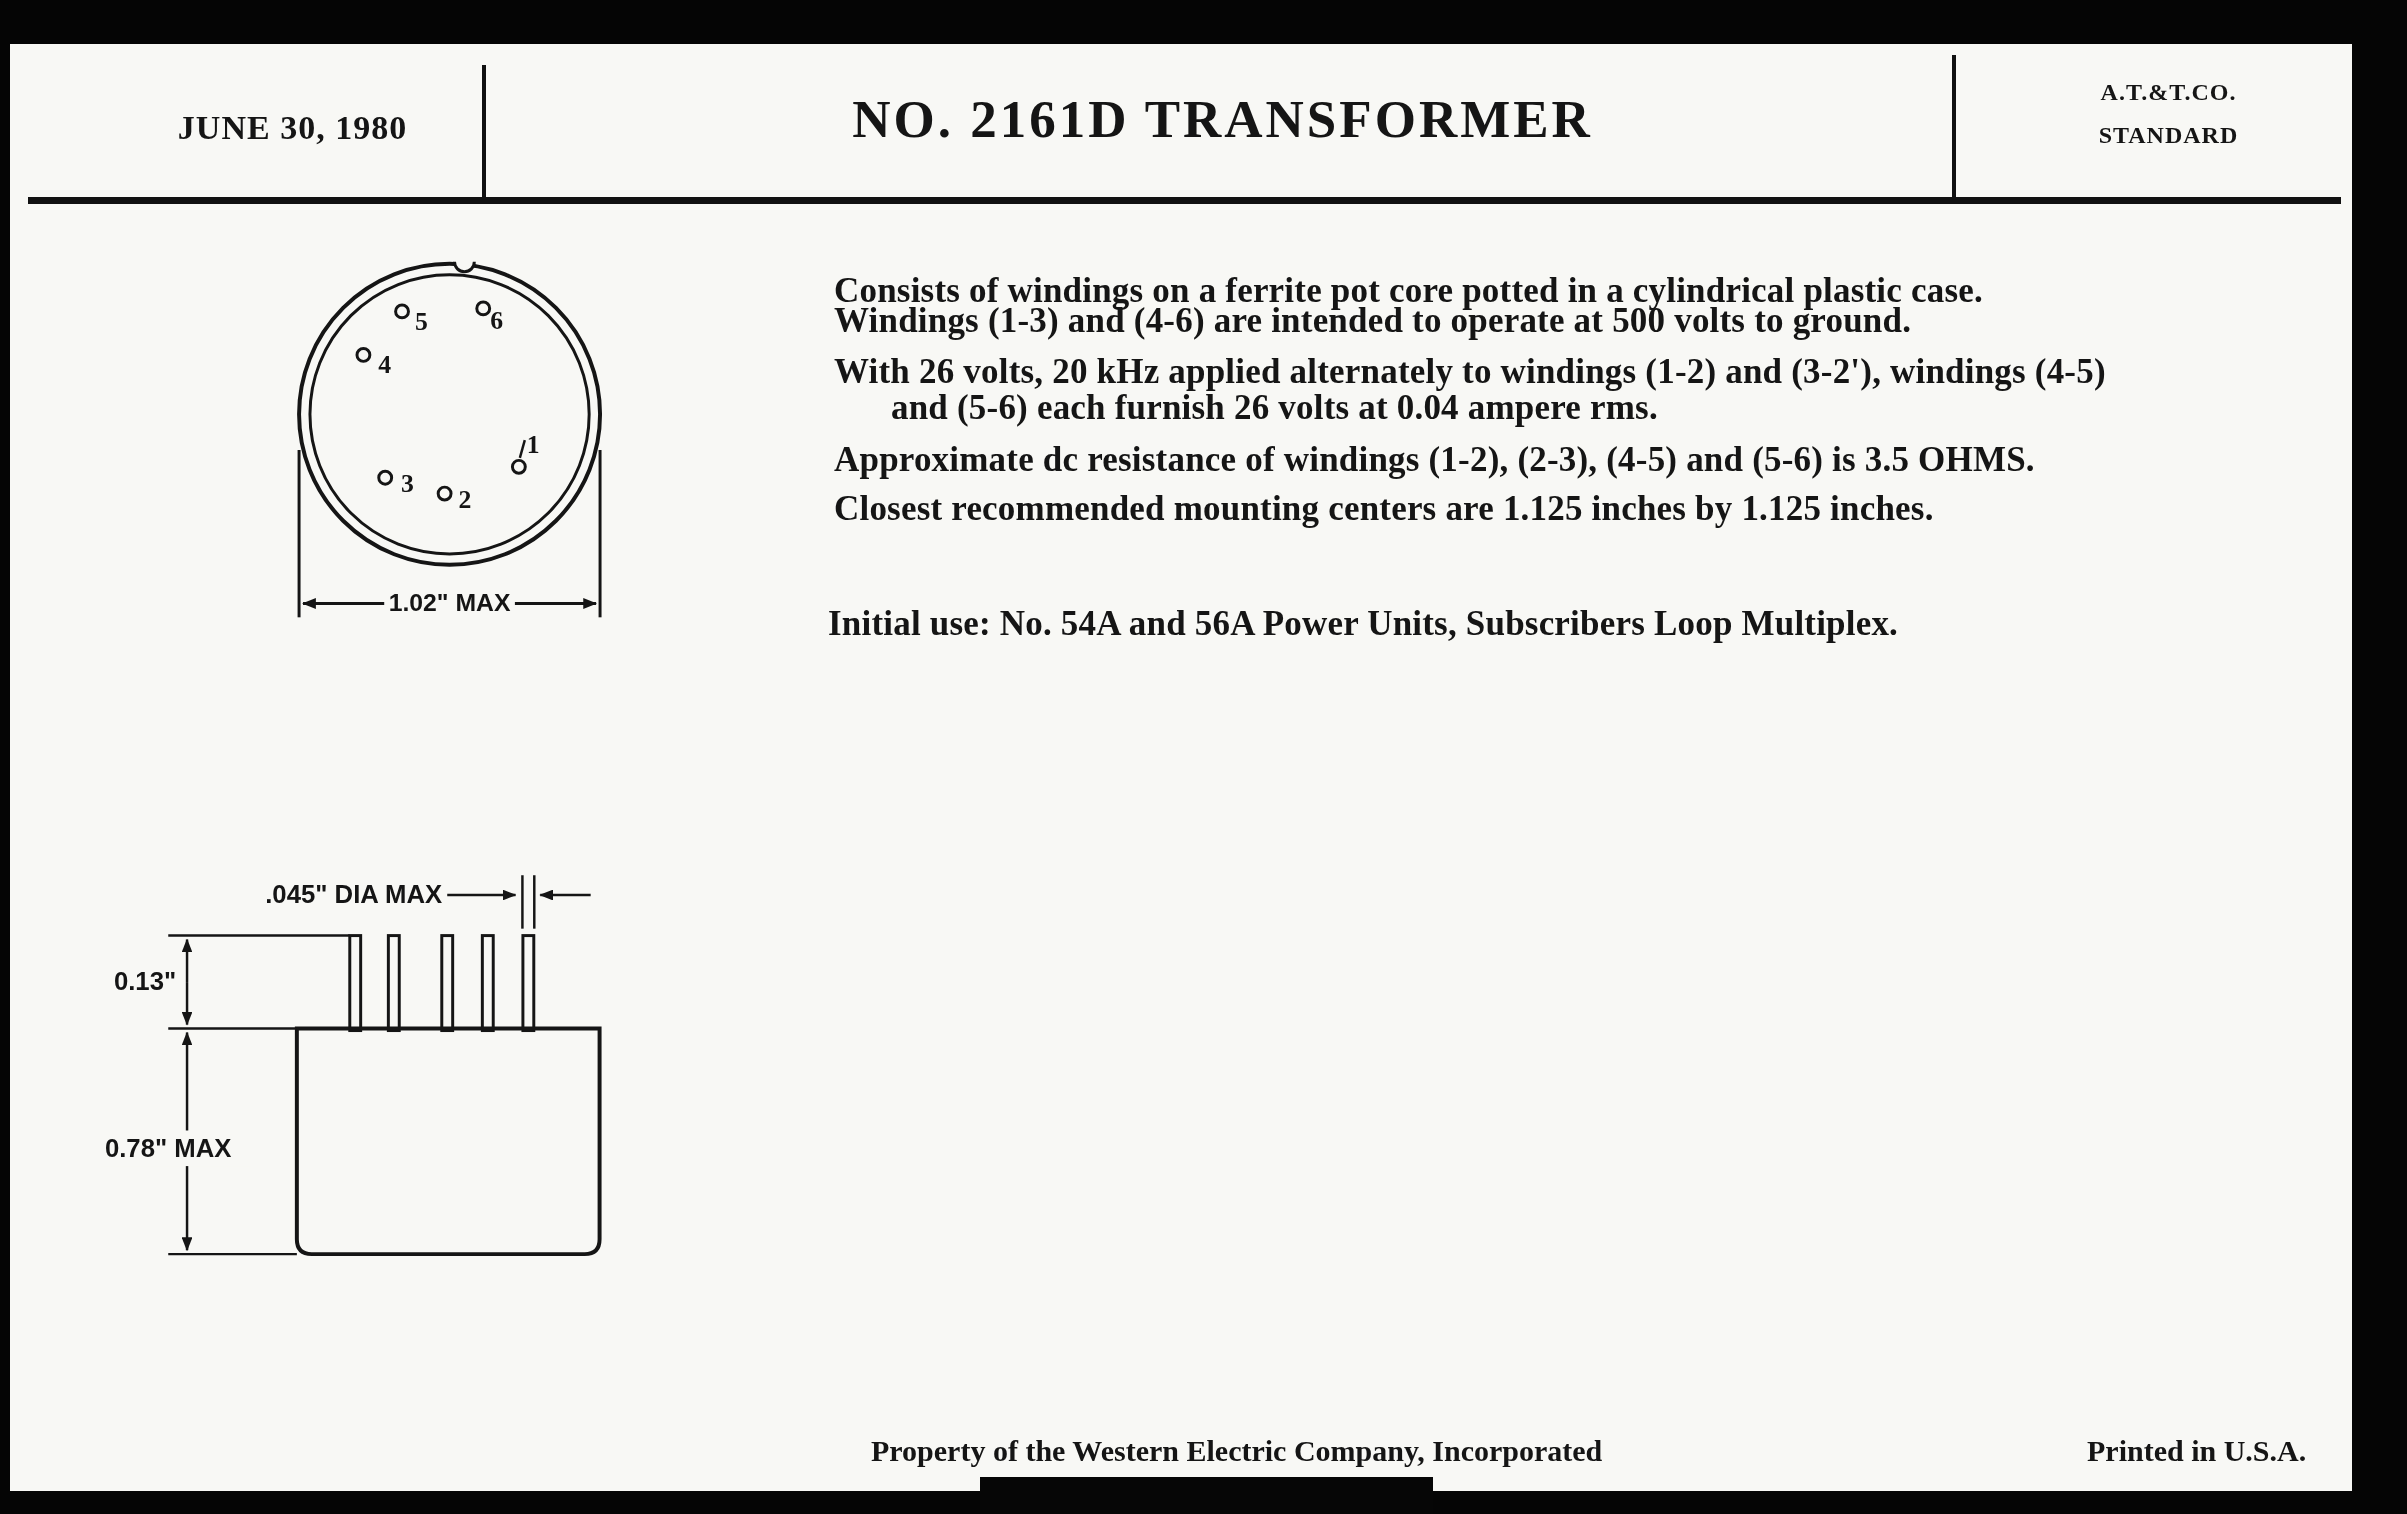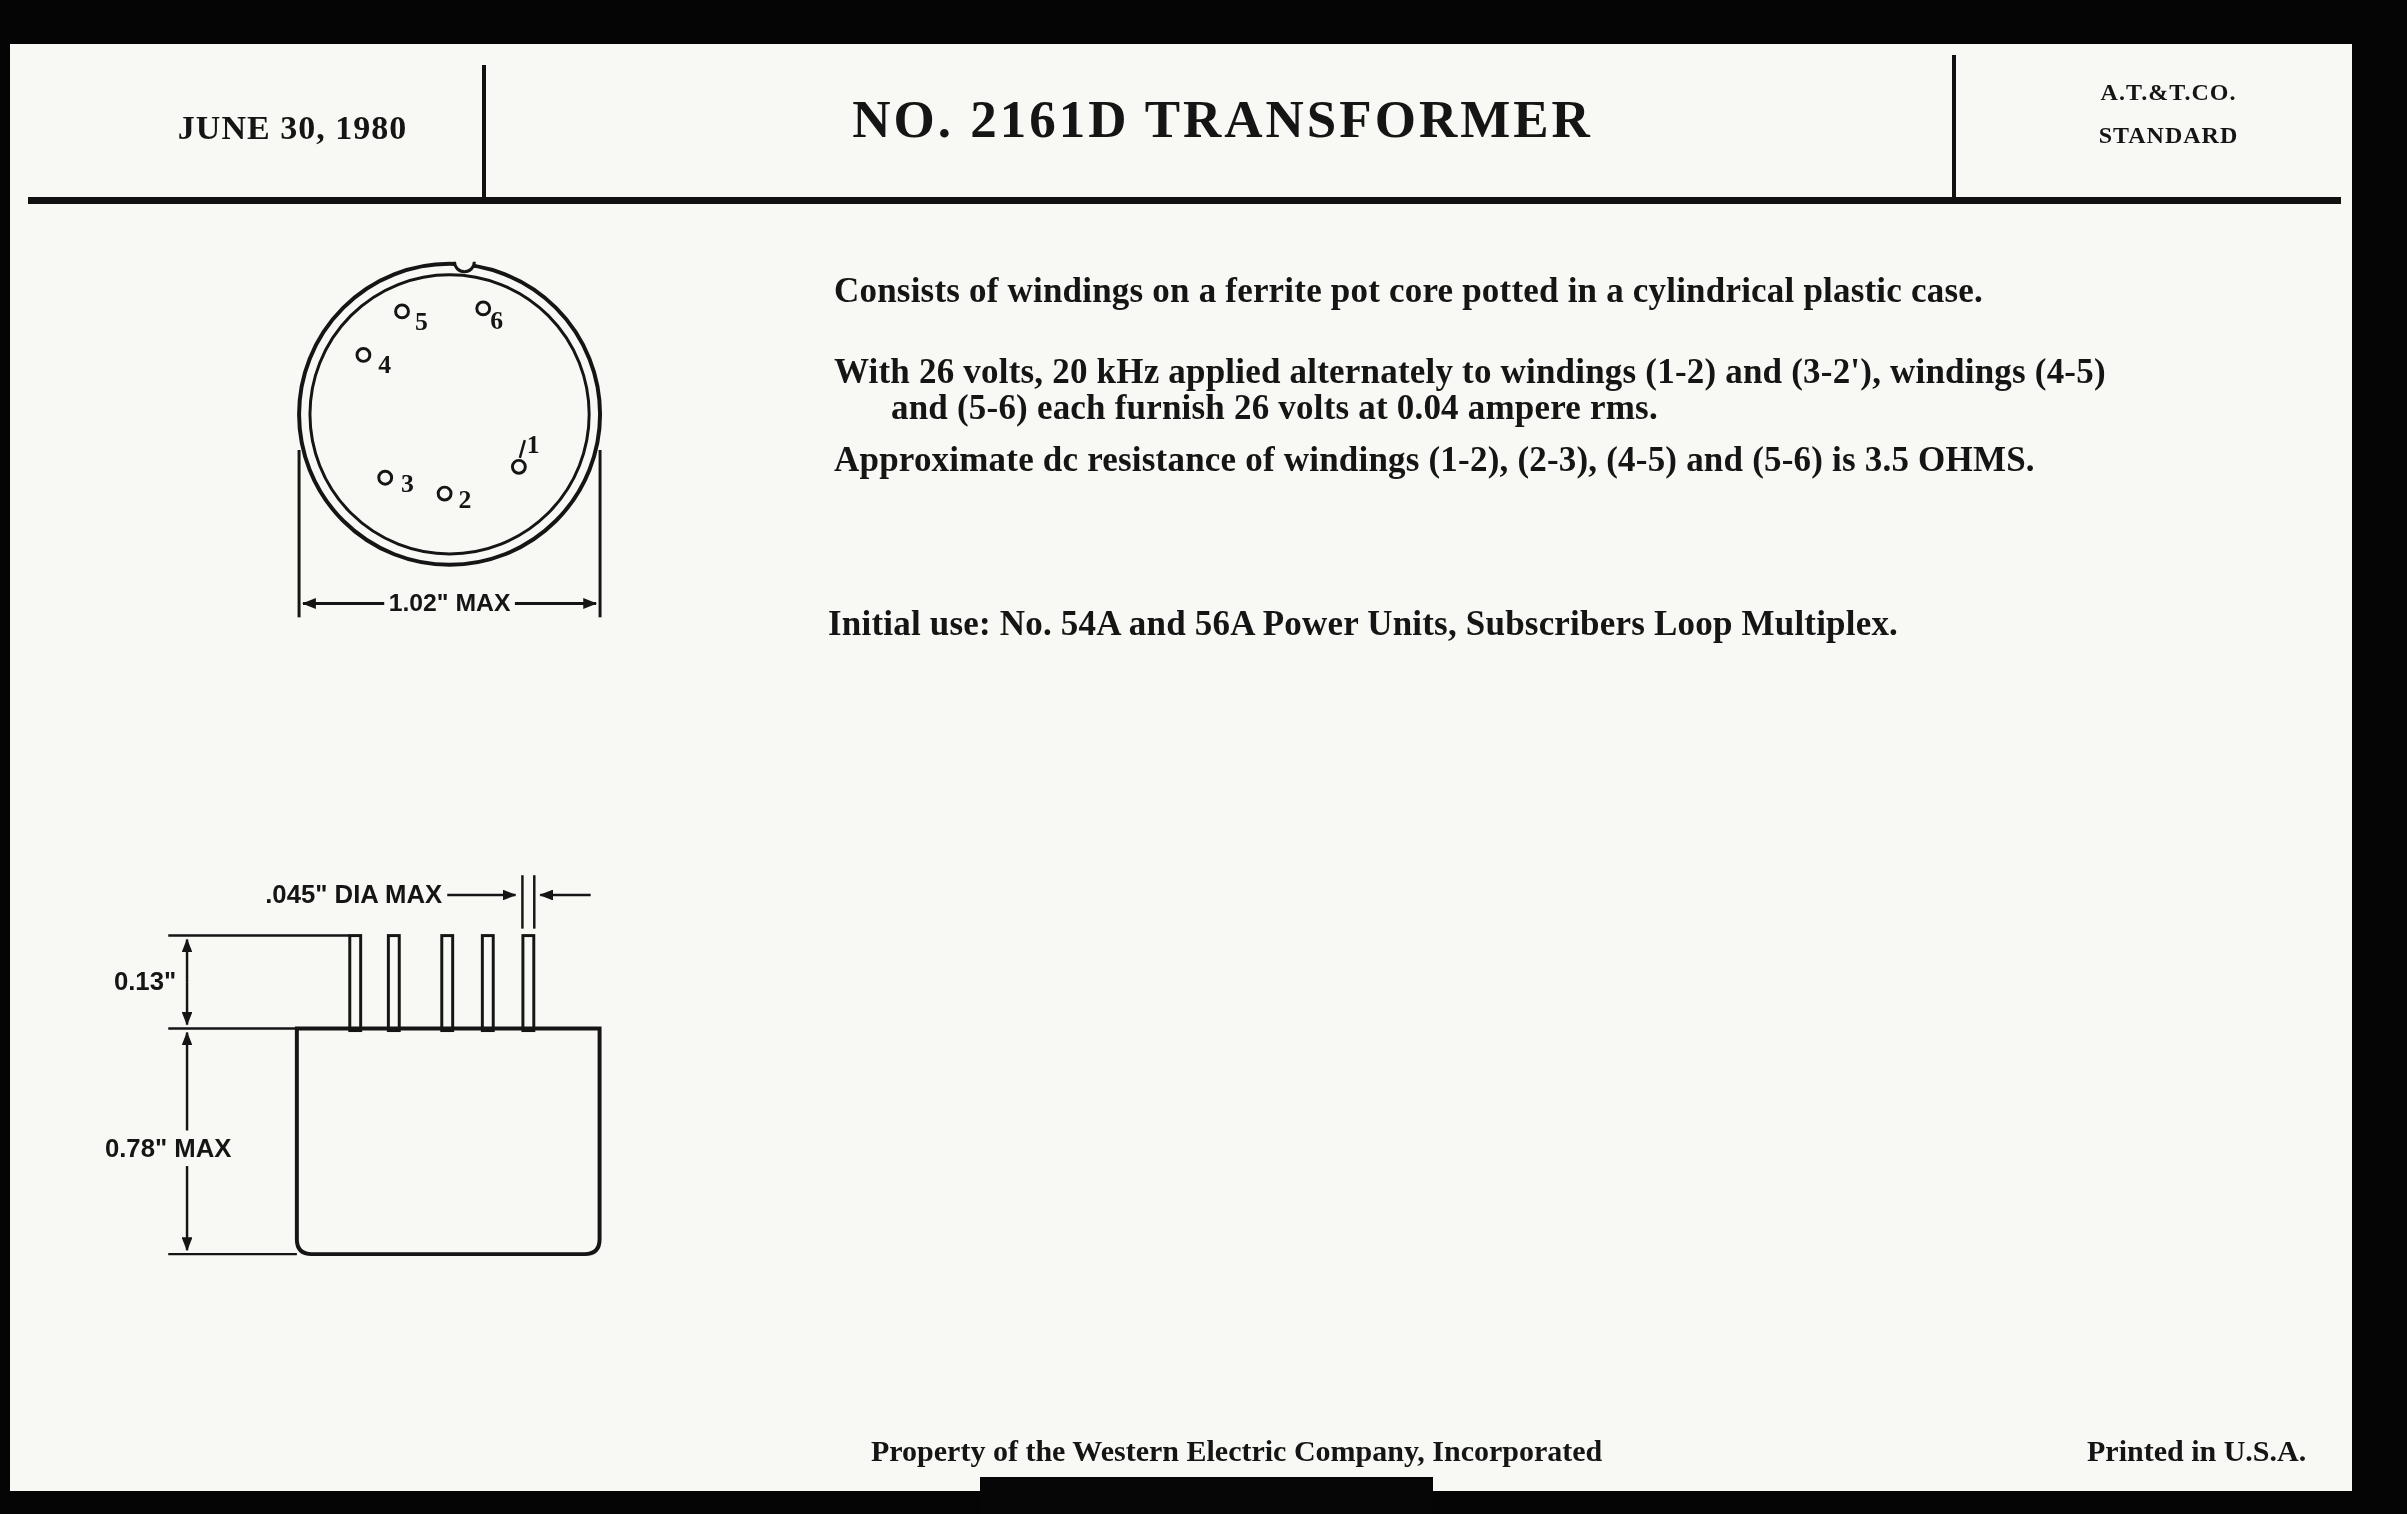--- a/index.html
+++ b/index.html
@@ -37,23 +37,25 @@
   <div class="abs vline" style="left:1952px;top:55px;width:4px;height:147px;"></div>
 
   <div class="abs org-text center" style="left:2020px;top:71px;width:297px;">
     <div>A.T.&amp;T.CO.</div>
     <div>STANDARD</div>
   </div>
 
   <div class="abs hrule" style="left:28px;top:197px;width:2313px;height:7px;"></div>
 
   <div class="abs spec-line" style="left:834px;top:249px;margin-top:22px;">Consists of windings on a ferrite pot core potted in a cylindrical plastic case.</div>
+  <div class="abs spec-line" style="left:834px;top:301px;">Windings (1-3) and (4-6) are intended to operate at 500 volts to ground.</div>
   <div class="abs spec-line" style="left:834px;top:352px;">With 26 volts, 20 kHz applied alternately to windings (1-2) and (3-2'), windings (4-5)</div>
   <div class="abs spec-line" style="left:891px;top:388px;">and (5-6) each furnish 26 volts at 0.04 ampere rms.</div>
   <div class="abs spec-line" style="left:834px;top:440px;">Approximate dc resistance of windings (1-2), (2-3), (4-5) and (5-6) is 3.5 OHMS.</div>
+  <div class="abs spec-line" style="left:834px;top:489px;">Closest recommended mounting centers are 1.125 inches by 1.125 inches.</div>
   <div class="abs spec-line" style="left:828px;top:592px;margin-top:12px;">Initial use: No. 54A and 56A Power Units, Subscribers Loop Multiplex.</div>
 
   <svg class="abs" style="left:285px;top:249px;" width="341" height="400" viewBox="0 0 344 404">
     <defs>
       <marker id="arrA" markerWidth="14" markerHeight="11" refX="13" refY="5.5" orient="auto" markerUnits="userSpaceOnUse">
         <path d="M0,0 L14,5.5 L0,11 Z" fill="#151515"></path>
       </marker>
     </defs>
 
     <circle class="stroke" cx="166" cy="167" r="152" stroke-width="4"></circle>

